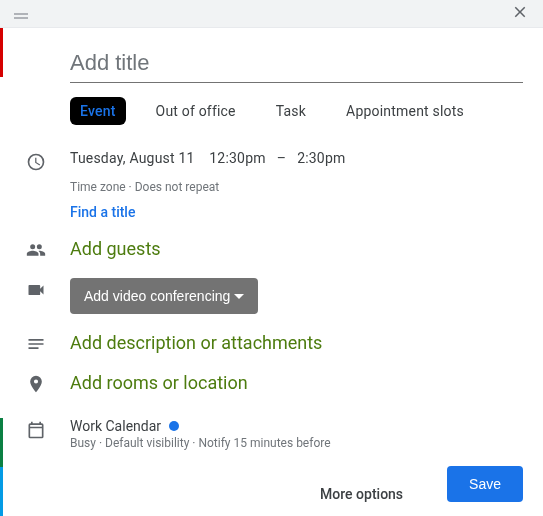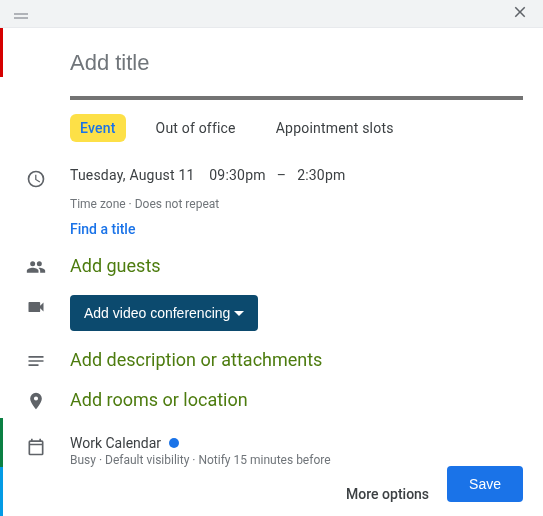--- a/index.html
+++ b/index.html
@@ -46,24 +46,24 @@
   .content {
     padding: 8px 20px 0 20px;
   }
   .title-row {
     margin-left: 50px;
     padding-top: 10px;
   }
   .title-input {
     width: 100%;
     border: none;
-    border-bottom: 4px solid #737373;
+    border-bottom: 1px solid #737373;
     font-size: 22px;
     color: #70757a;
-    padding: 4px 0 20px 0;
+    padding: 4px 0 6px 0;
     outline: none;
     background: transparent;
   }
   .title-input::placeholder { color: #70757a; }
   .tabs {
     margin-left: 50px;
     margin-top: 14px;
     display: flex;
     gap: 20px;
     align-items: center;
@@ -71,21 +71,21 @@
   }
   .tab {
     color: #3c4043;
     font-size: 14px;
     padding: 6px 10px;
     border-radius: 6px;
     cursor: pointer;
     letter-spacing: 0.2px;
   }
   .tab.active {
-    background: #fde047;
+    background: #000000;
     color: #1a73e8;
     font-weight: 500;
   }
   .rows { margin-top: 16px; }
   .row {
     display: flex;
     align-items: flex-start;
     padding: 9px 0;
   }
   .icon-col {
@@ -114,21 +114,21 @@
     font-weight: 500;
     cursor: pointer;
     display: inline-block;
     margin-top: 10px;
   }
   .placeholder-text {
     color: #4d7c0f;
     font-size: 18px;
   }
   .video-btn {
-    background: #0c4a6e;
+    background: #737373;
     color: #fff;
     border: none;
     border-radius: 4px;
     padding: 10px 14px;
     font-size: 14px;
     font-weight: 500;
     display: inline-flex;
     align-items: center;
     gap: 4px;
     cursor: pointer;
@@ -171,20 +171,21 @@
   }
   .save-btn {
     background: #1a73e8;
     color: #fff;
     border: none;
     border-radius: 4px;
     padding: 10px 22px;
     font-size: 14px;
     font-weight: 500;
     cursor: pointer;
+    margin-left: 26px;
   }
   .left-edge {
     position: absolute;
     left: 0;
     top: 28px;
     bottom: 0;
     width: 3px;
     display: flex;
     flex-direction: column;
   }
@@ -216,35 +217,36 @@
 </div>
 
 <div class="content">
   <div class="title-row">
     <input class="title-input" type="text" placeholder="Add title" style="">
   </div>
 
   <div class="tabs">
     <span class="tab active">Event</span>
     <span class="tab">Out of office</span>
+    <span class="tab">Task</span>
     <span class="tab">Appointment slots</span>
   </div>
 
   <div class="rows">
 
     <div class="row">
       <div class="icon-col">
         <svg viewBox="0 0 24 24">
             <path d="M12 2a10 10 0 1 0 0 20 10 10 0 0 0 0-20zm0 18a8 8 0 1 1 0-16 8 8 0 0 1 0 16zm.5-13H11v6l5.25 3.15.75-1.23-4.5-2.67z"></path>
           </svg>
       </div>
       <div class="body-col">
         <div class="time-main">
           <span>Tuesday, August 11</span>&nbsp;&nbsp;&nbsp;
-          <span>09:30pm</span>&nbsp;&nbsp;
+          <span>12:30pm</span>&nbsp;&nbsp;
           <span>–</span>&nbsp;&nbsp;
           <span>2:30pm</span>
         </div>
         <div class="time-sub">Time zone · Does not repeat</div>
         <span class="link-btn">Find a title</span>
       </div>
     </div>
 
     <div class="row">
       <div class="icon-col">

